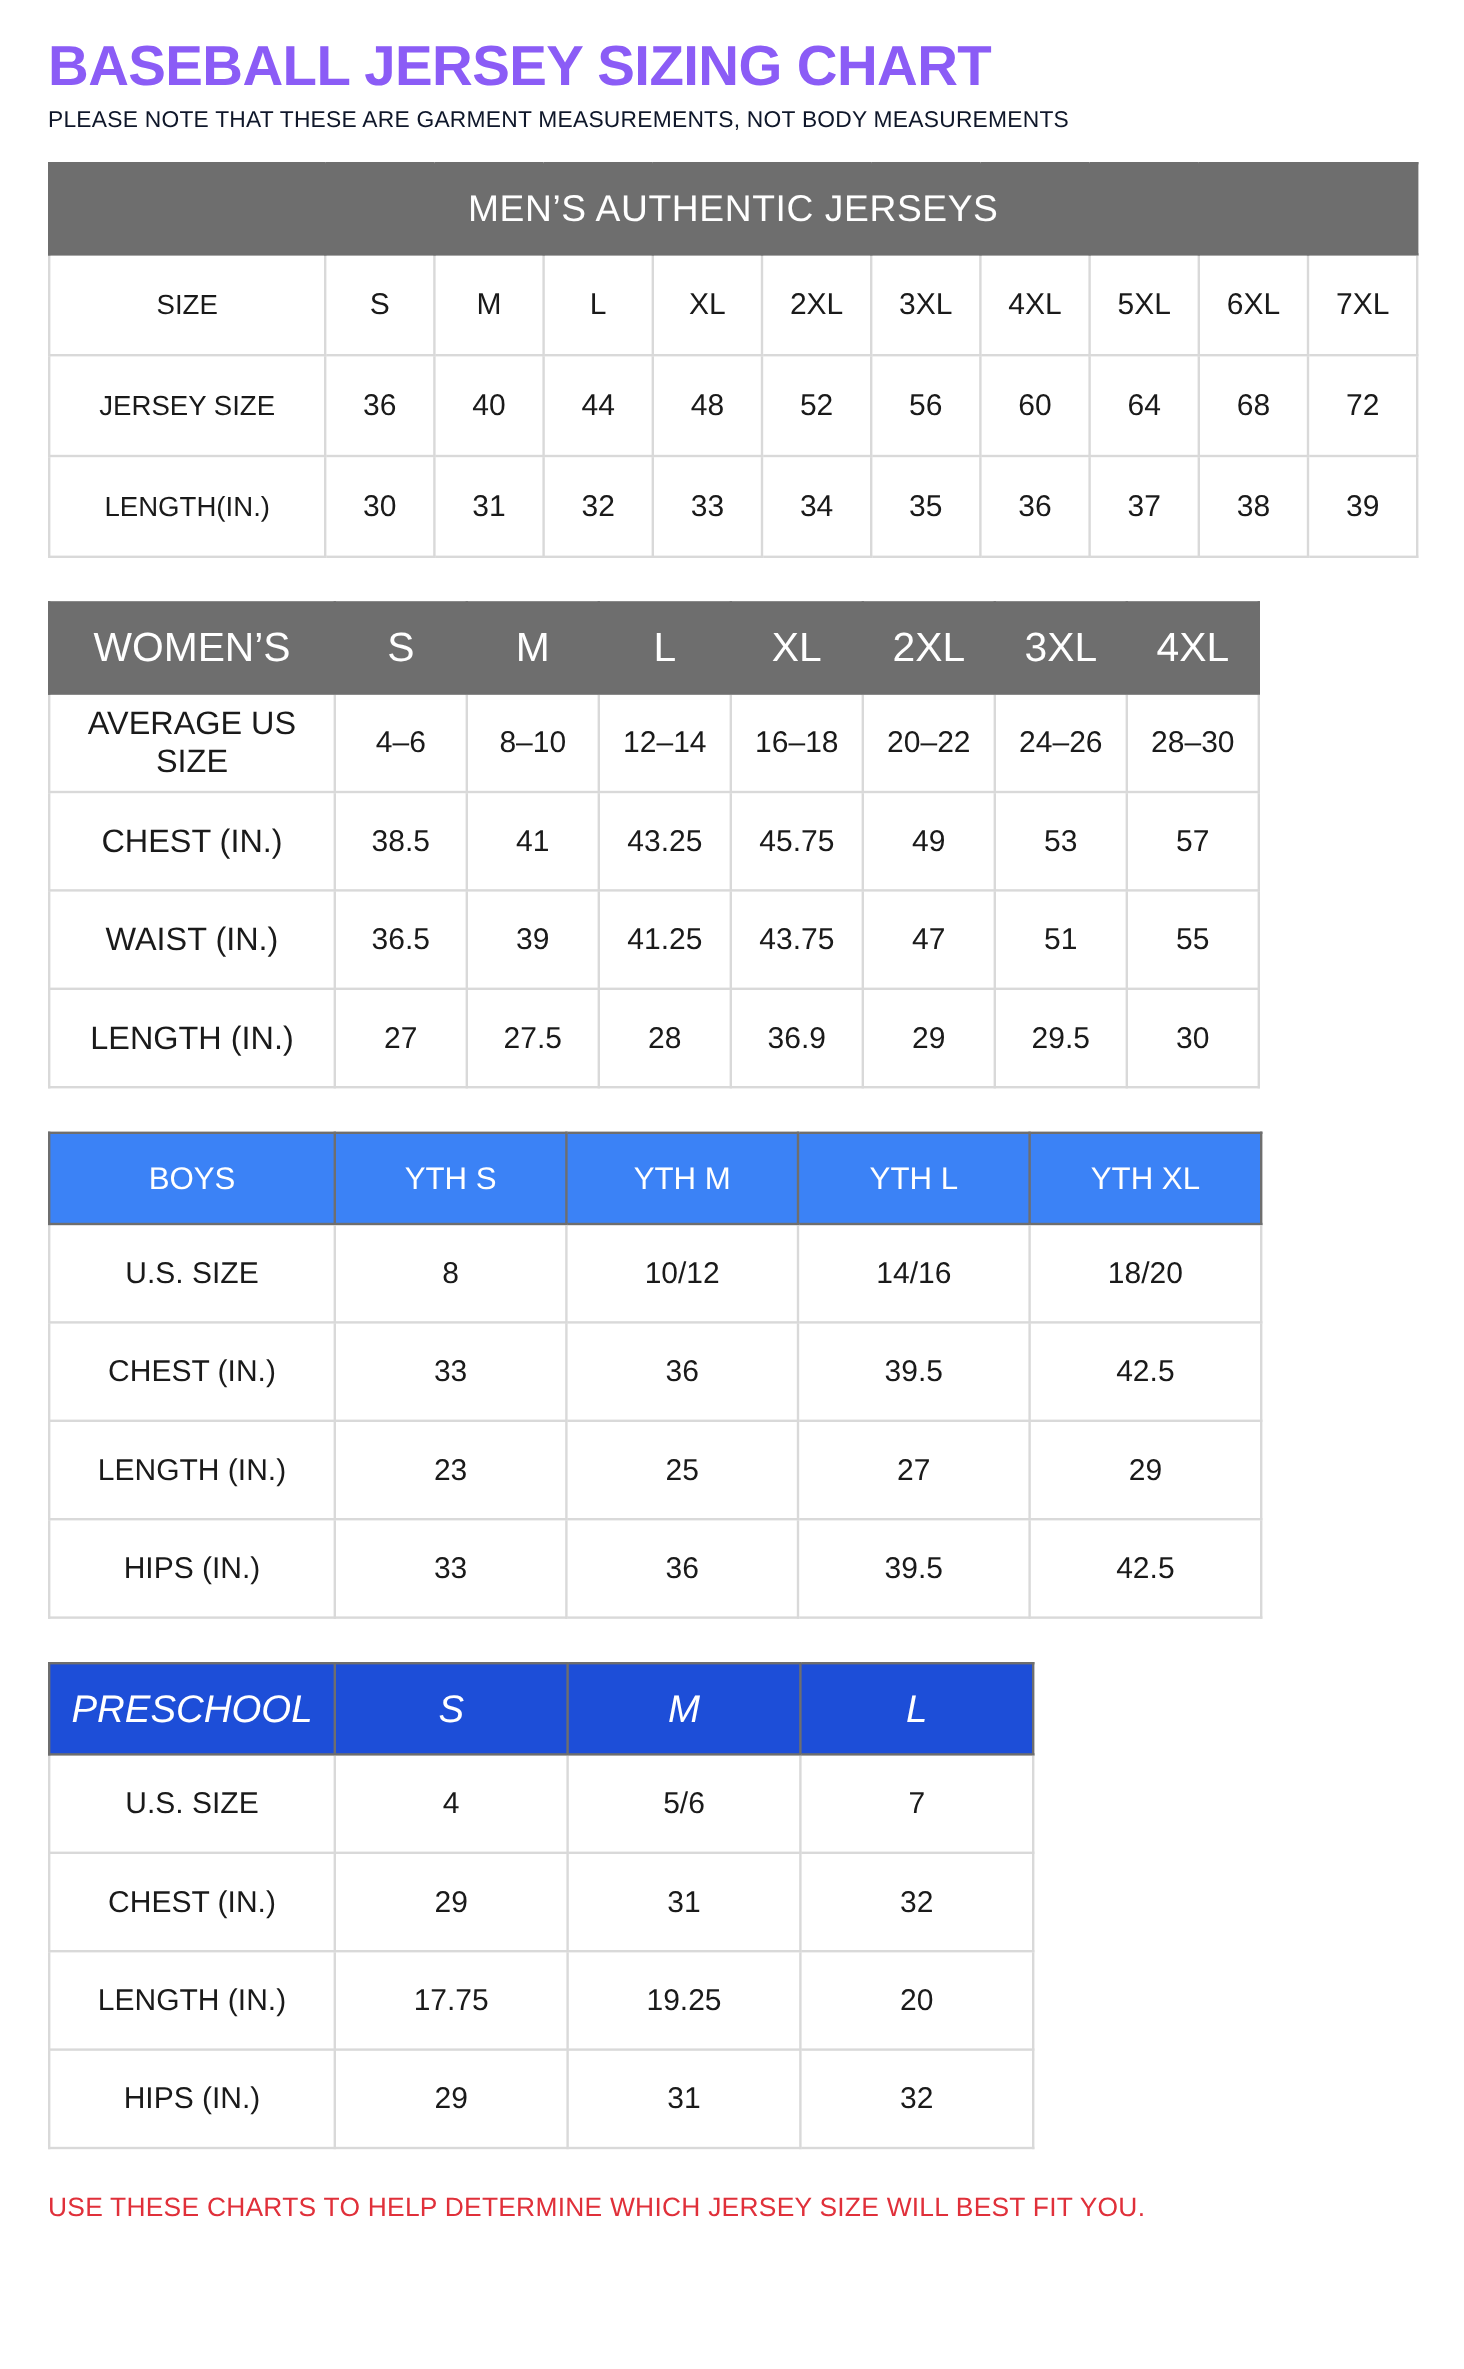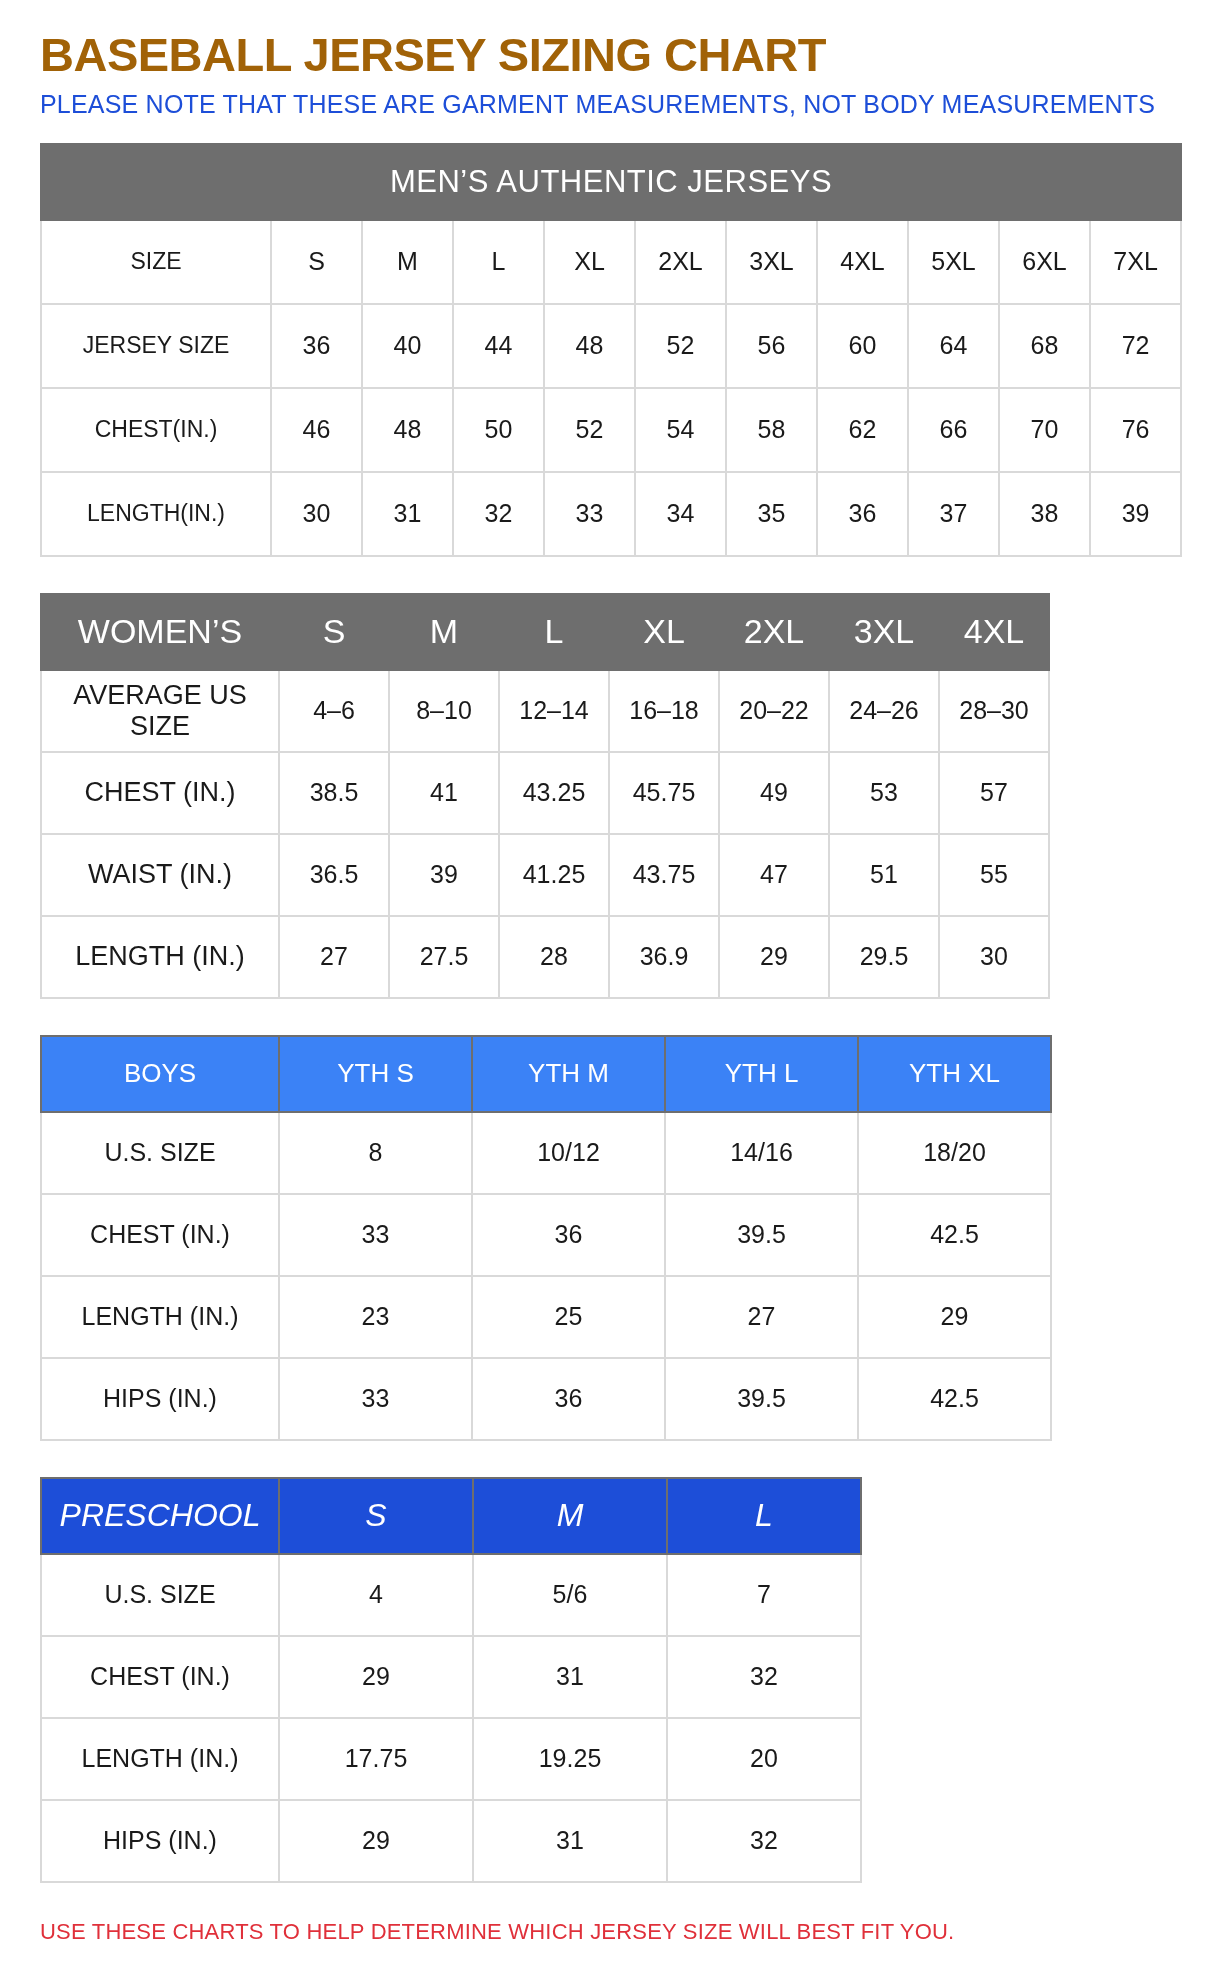--- a/index.html
+++ b/index.html
@@ -15,27 +15,27 @@
   }
   .page {
     width: 1220px;
     box-sizing: border-box;
     padding: 30px 40px 20px 40px;
   }
   .main-title {
     font-size: 47px;
     font-weight: bold;
     letter-spacing: -0.5px;
-    color: #a16207;
+    color: #8b5cf6;
     margin: 0 0 10px 0;
     line-height: 1.05;
   }
   .subtitle {
-    font-size: 25px;
-    color: #1d4ed8;
+    font-size: 19px;
+    color: #0f172a;
     line-height: 1.25;
     margin: 4px 0 22px 0;
     letter-spacing: 0.2px;
   }
   table.chart {
     border-collapse: collapse;
     table-layout: fixed;
     margin-bottom: 36px;
   }
   table.chart td, table.chart th {
@@ -171,33 +171,20 @@
         <td>44</td>
         <td>48</td>
         <td>52</td>
         <td>56</td>
         <td>60</td>
         <td>64</td>
         <td>68</td>
         <td>72</td>
       </tr>
 
-      <tr>
-        <td class="rowhead">CHEST(IN.)</td>
-        <td>46</td>
-        <td>48</td>
-        <td>50</td>
-        <td>52</td>
-        <td>54</td>
-        <td>58</td>
-        <td>62</td>
-        <td>66</td>
-        <td>70</td>
-        <td>76</td>
-      </tr>
 
       <tr>
         <td class="rowhead">LENGTH(IN.)</td>
         <td>30</td>
         <td>31</td>
         <td>32</td>
         <td>33</td>
         <td>34</td>
         <td>35</td>
         <td>36</td>

